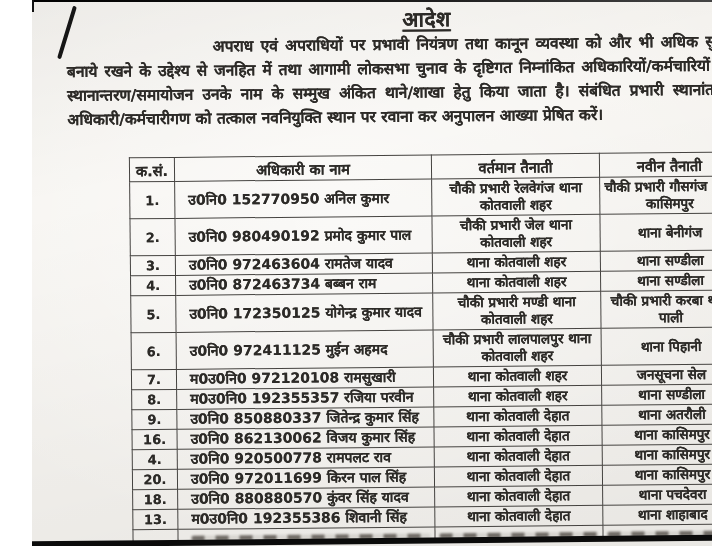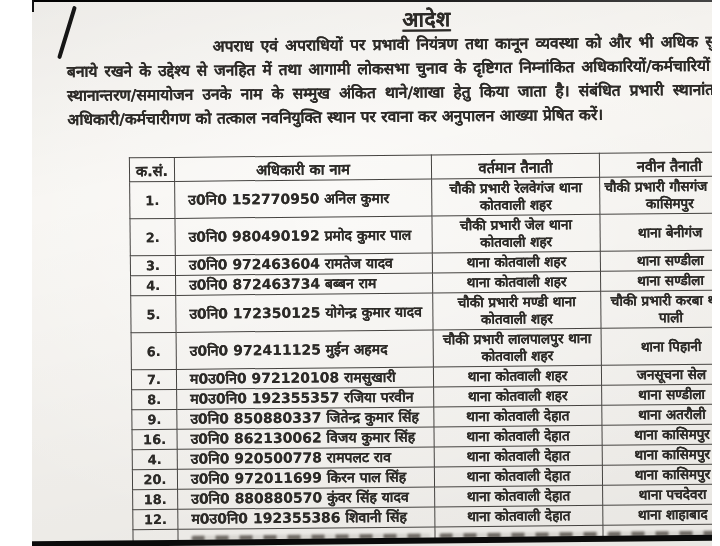--- a/index.html
+++ b/index.html
@@ -178,21 +178,21 @@
   </tr>
 
   <tr>
     <td class="c-sn">18.</td>
     <td class="c-name">उ0नि0 880880570 कुंवर सिंह यादव</td>
     <td class="c-cur">थाना कोतवाली देहात</td>
     <td class="c-new">थाना पचदेवरा</td>
   </tr>
 
   <tr>
-    <td class="c-sn">12.</td>
+    <td class="c-sn">13.</td>
     <td class="c-name">म0उ0नि0 192355386 शिवानी सिंह</td>
     <td class="c-cur">थाना कोतवाली देहात</td>
     <td class="c-new">थाना शाहाबाद</td>
   </tr>
 </tbody>
       <tfoot>
         <tr>
           <td class="c-sn"></td>
           <td class="c-name">
               <div class="smudge"></div>

